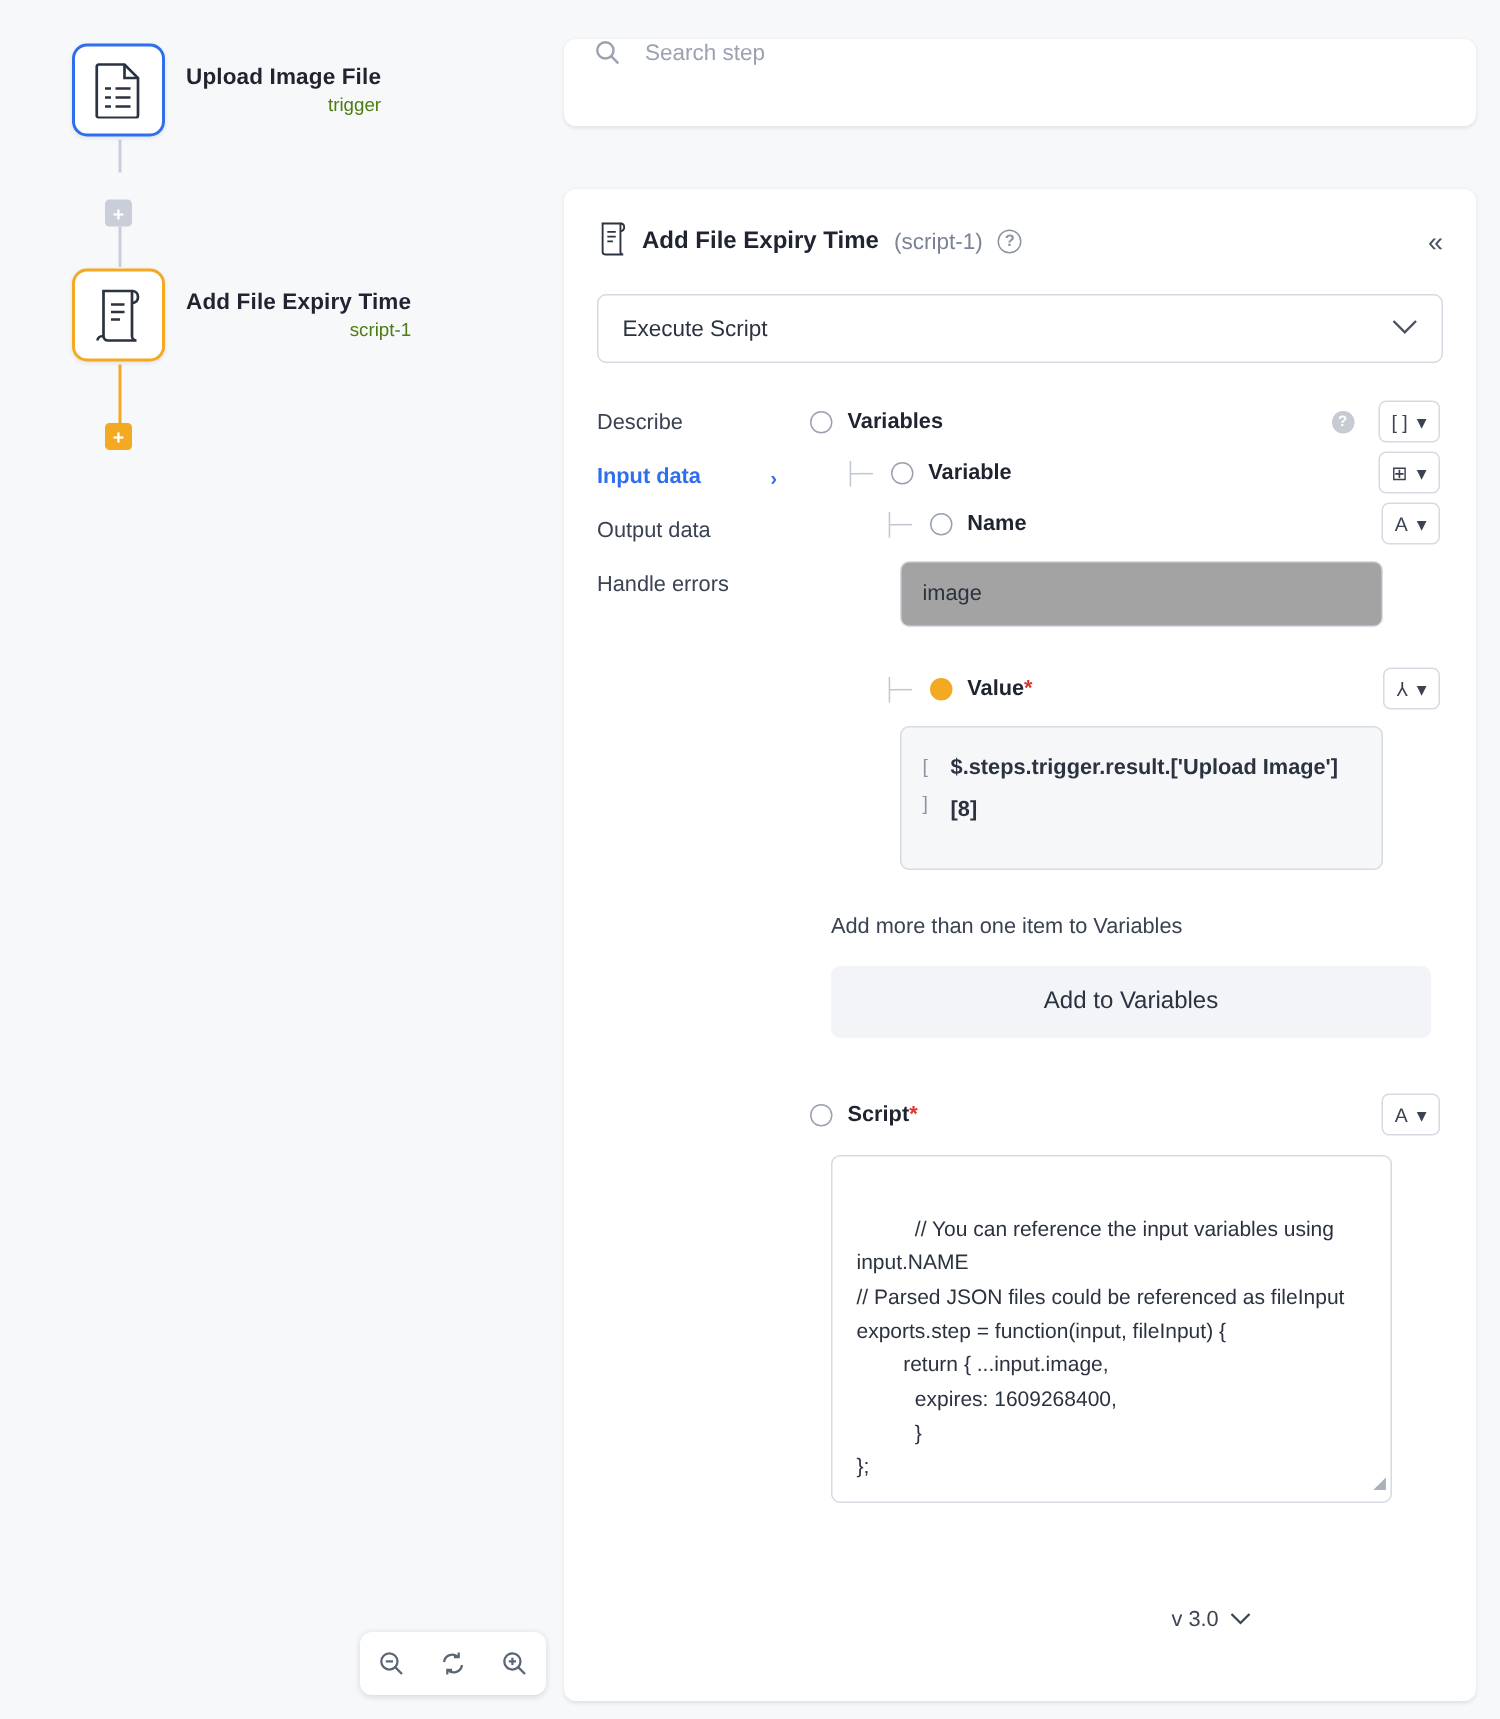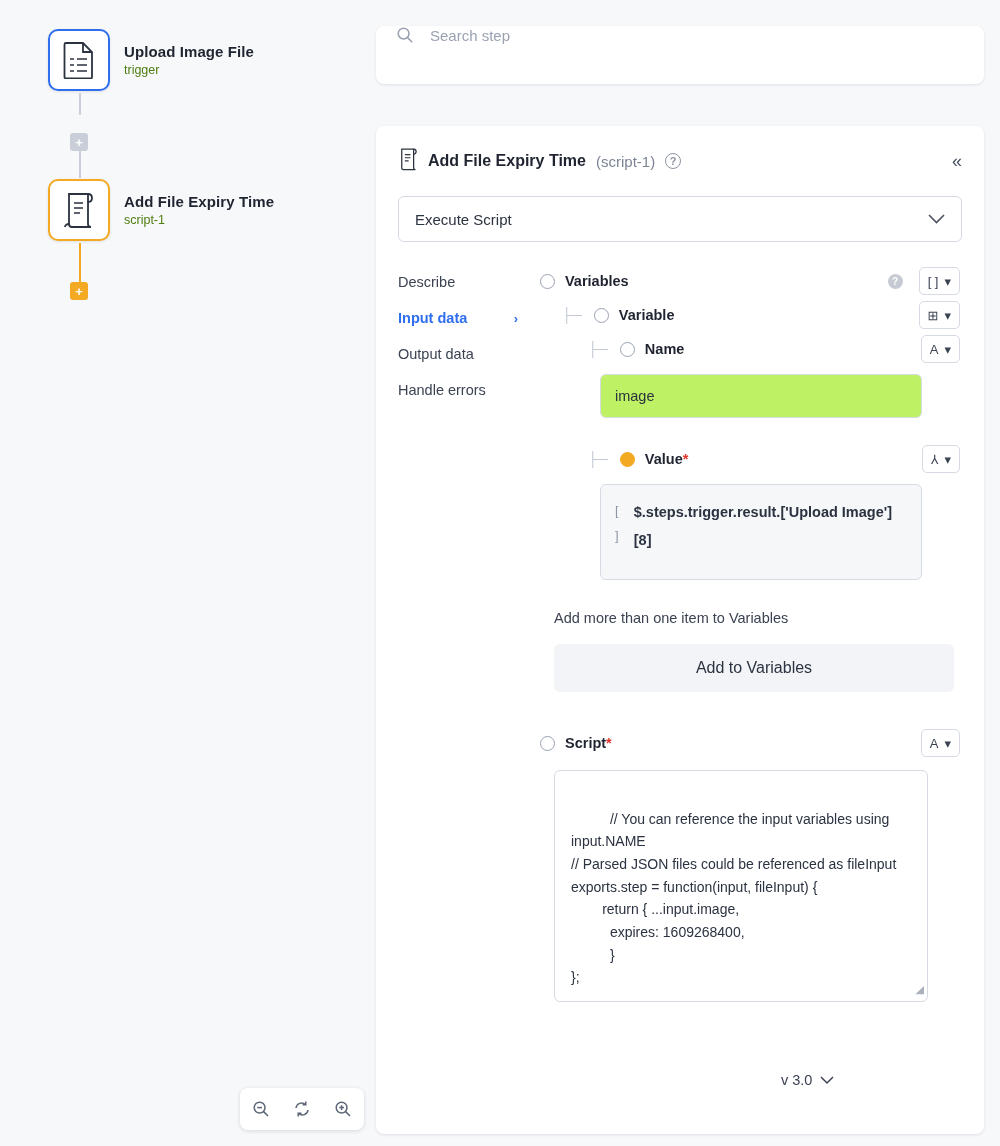--- a/index.html
+++ b/index.html
@@ -10,20 +10,21 @@
     font-family: "Liberation Sans", sans-serif;
     color: #1f2430;
     overflow: hidden;
   }
   .page { position: relative; width: 1000px; height: 1146px; }
 
   
   .canvas {
     position: absolute; left: 0; top: 0; width: 370px; height: 1146px;
     background: #f7f8fa;
+    text-align: right;
   }
   .node {
     position: absolute; display: flex; align-items: center; gap: 14px;
   }
   .node-icon {
     width: 62px; height: 62px; border-radius: 10px; background: #ffffff;
     display: flex; align-items: center; justify-content: center;
     box-shadow: 0 1px 3px rgba(16,24,40,.10);
   }
   .node-icon.trigger { border: 2px solid #2f6fed; }
@@ -121,21 +122,21 @@
   .qmark {
     width: 15px; height: 15px; border-radius: 50%; background: #c5cad3; color: #fff;
     font-size: 10px; display: inline-flex; align-items: center; justify-content: center;
     font-weight: bold; margin-right: 6px;
   }
   .indent-1 { margin-left: 22px; }
   .indent-2 { margin-left: 48px; }
   .tree-dash { color: #c2c8d2; margin-right: 2px; font-size: 14px; }
 
   .textbox {
-    border: 1px solid #d6dae2; border-radius: 6px; background: #bef264;
+    border: 1px solid #d6dae2; border-radius: 6px; background: #a3a3a3;
     font-size: 14.5px; color: #2b3240; padding: 12px 14px;
   }
   .input-name { margin: 8px 0 0 60px; width: 322px; height: 44px; display: flex; align-items: center; }
   .value-box {
     margin: 8px 0 0 60px; width: 322px; min-height: 96px; background: #f6f7f9;
     display: flex; gap: 8px; line-height: 1.9; padding: 14px;
   }
   .value-box .brk { color: #8d95a4; font-size: 13px; }
   .value-box .txt { font-weight: bold; font-size: 14.5px; color: #2b3240; word-break: break-all; }
 

